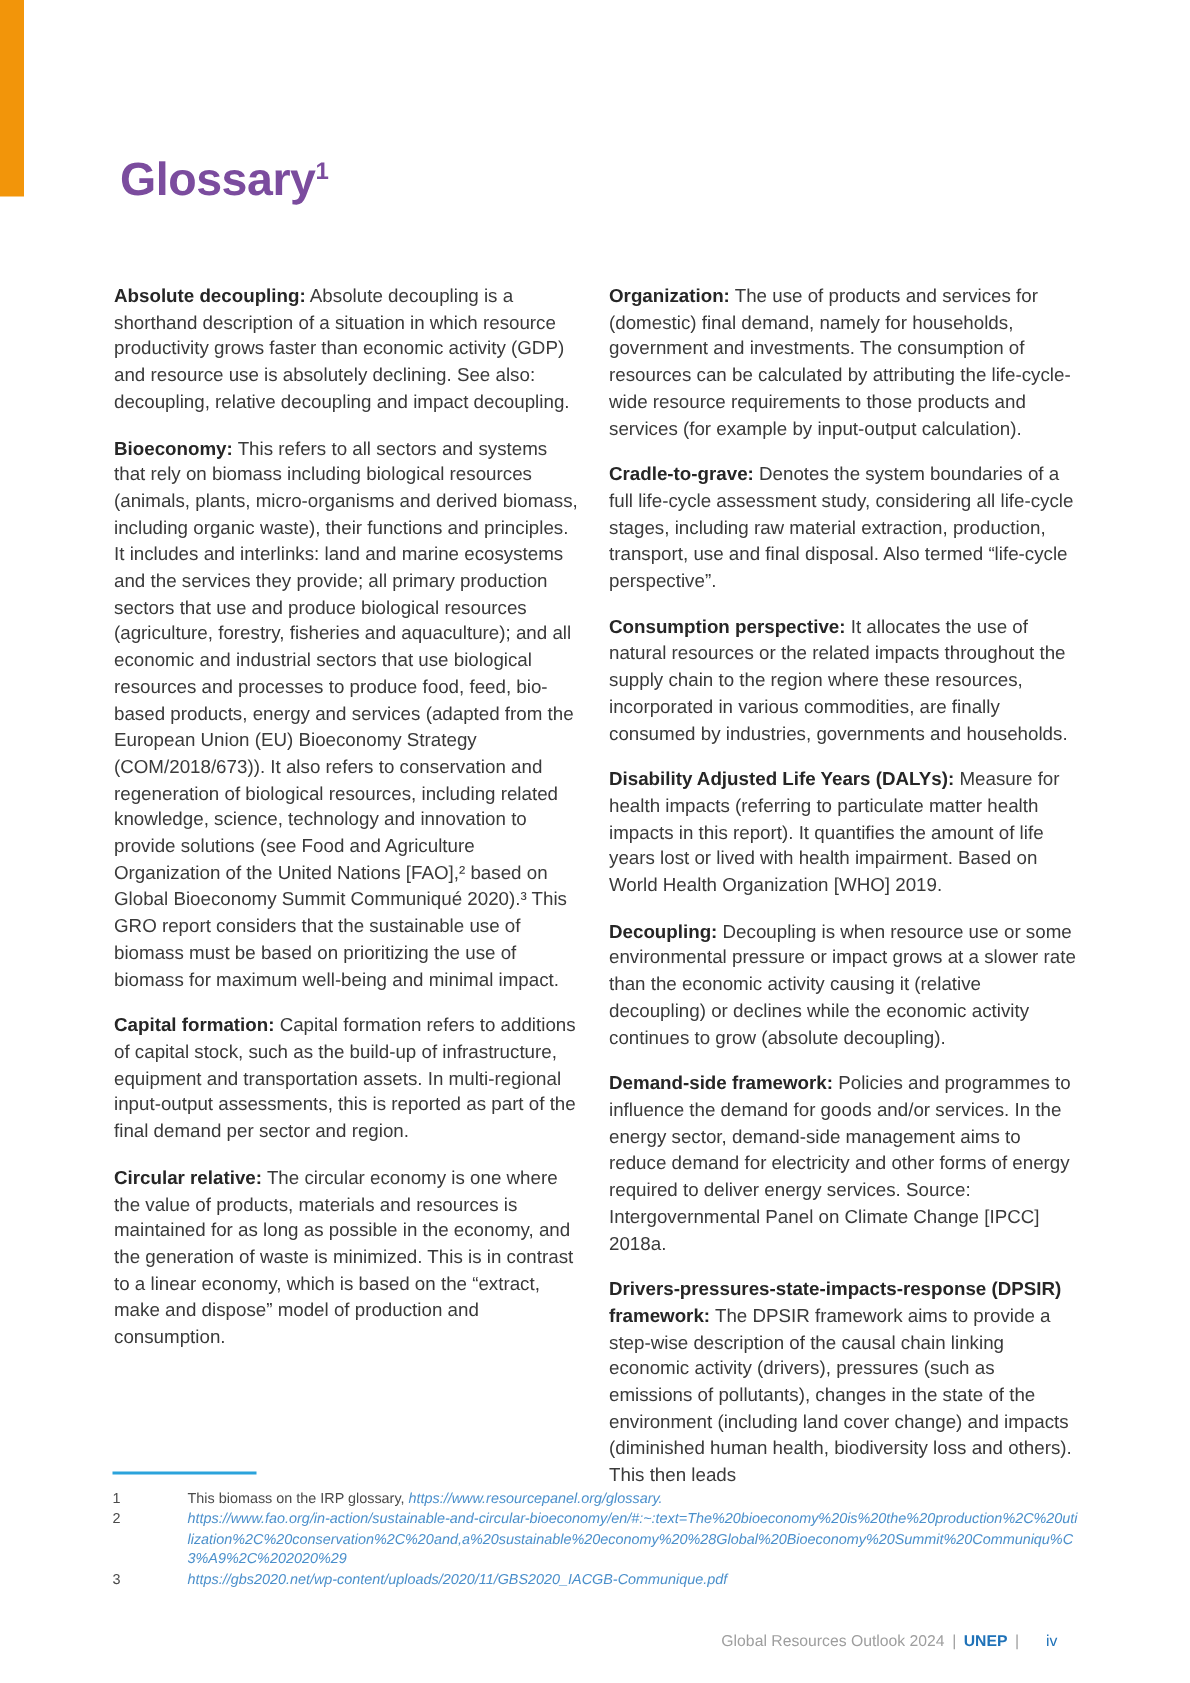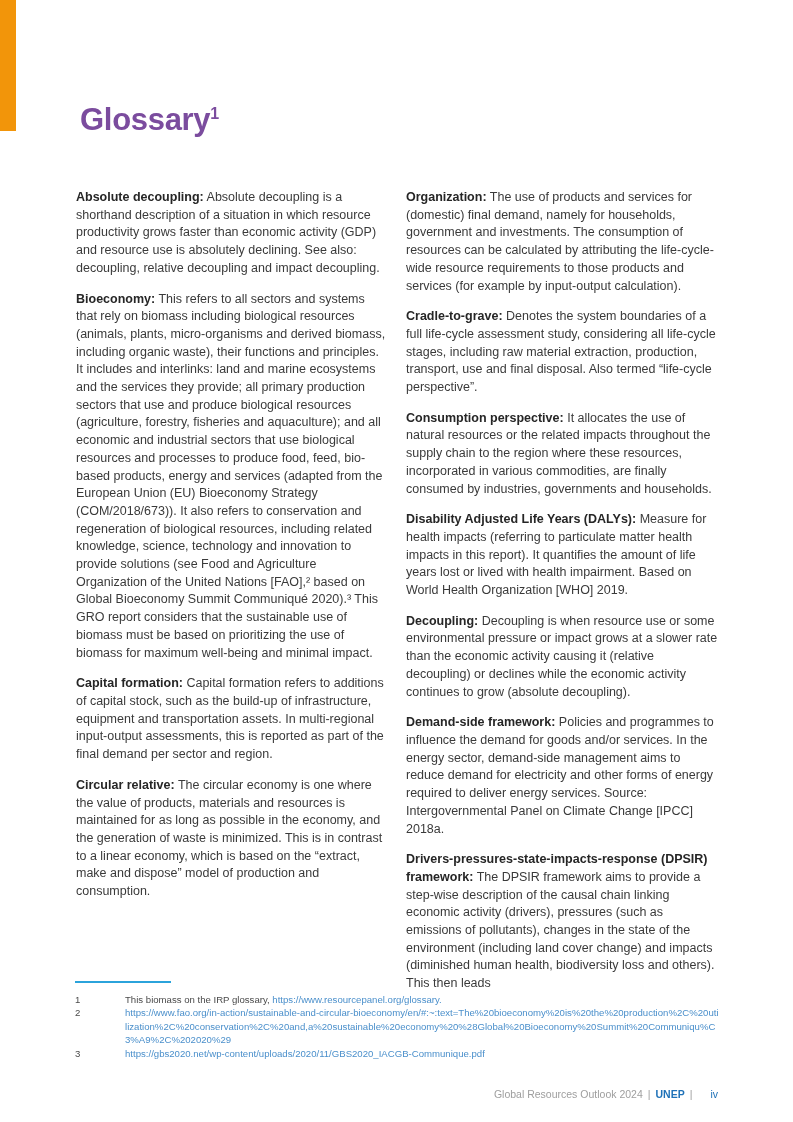--- a/index.html
+++ b/index.html
@@ -60,24 +60,24 @@
     margin-bottom: 10px;
   }
   .fn-row {
     display: flex;
     font-size: 9.6px;
     line-height: 13.4px;
     color: #4a4a4a;
   }
   .fn-num { width: 50px; flex-shrink: 0; }
   .fn-text { width: 595px; word-break: break-all; }
-  .fn-link { color: #4A8FCB; text-decoration: none; cursor: pointer; }
+  .fn-link { color: #4A8FCB; text-decoration: none; cursor: pointer; font-style: italic; }
   .footer {
     position: absolute;
-    top: 1072px; right: 75px;
+    top: 1072px; right: 88px;
     font-size: 10.5px;
     color: #9E9E9E;
     display: flex;
     align-items: baseline;
     padding-left: 42px;
   }
   .footer span { margin-left: 5px; }
   .footer span:first-child { margin-left: 0; }
   .footer .org { color: #1F72B8; font-weight: bold; margin-top: 16px; }
   .footer .pagenum { color: #1F72B8; font-weight: normal; margin-left: 18px; }

